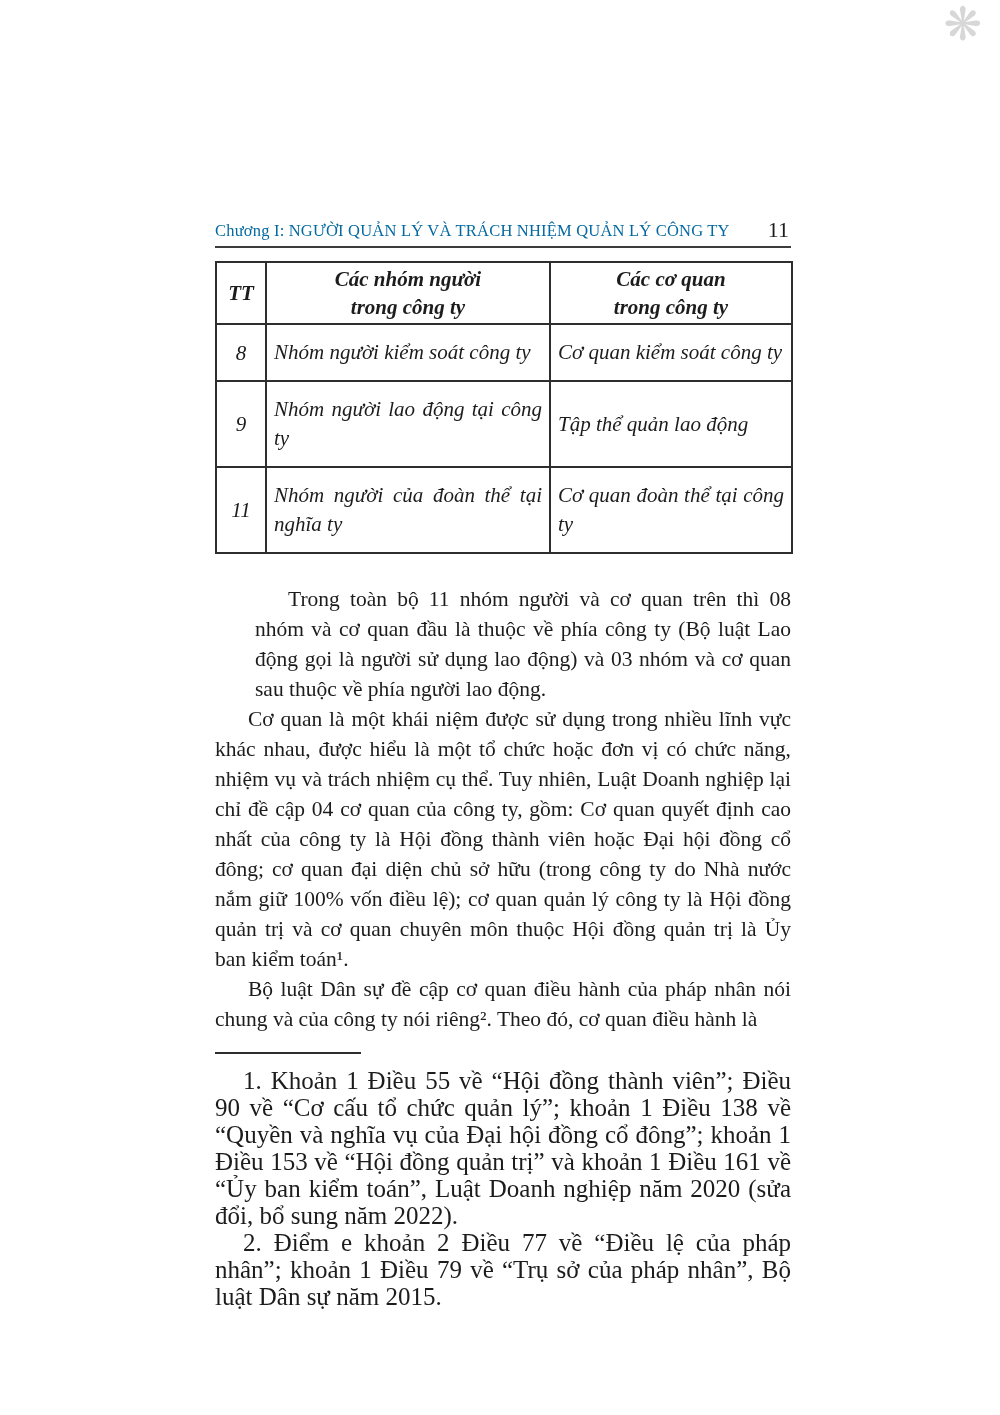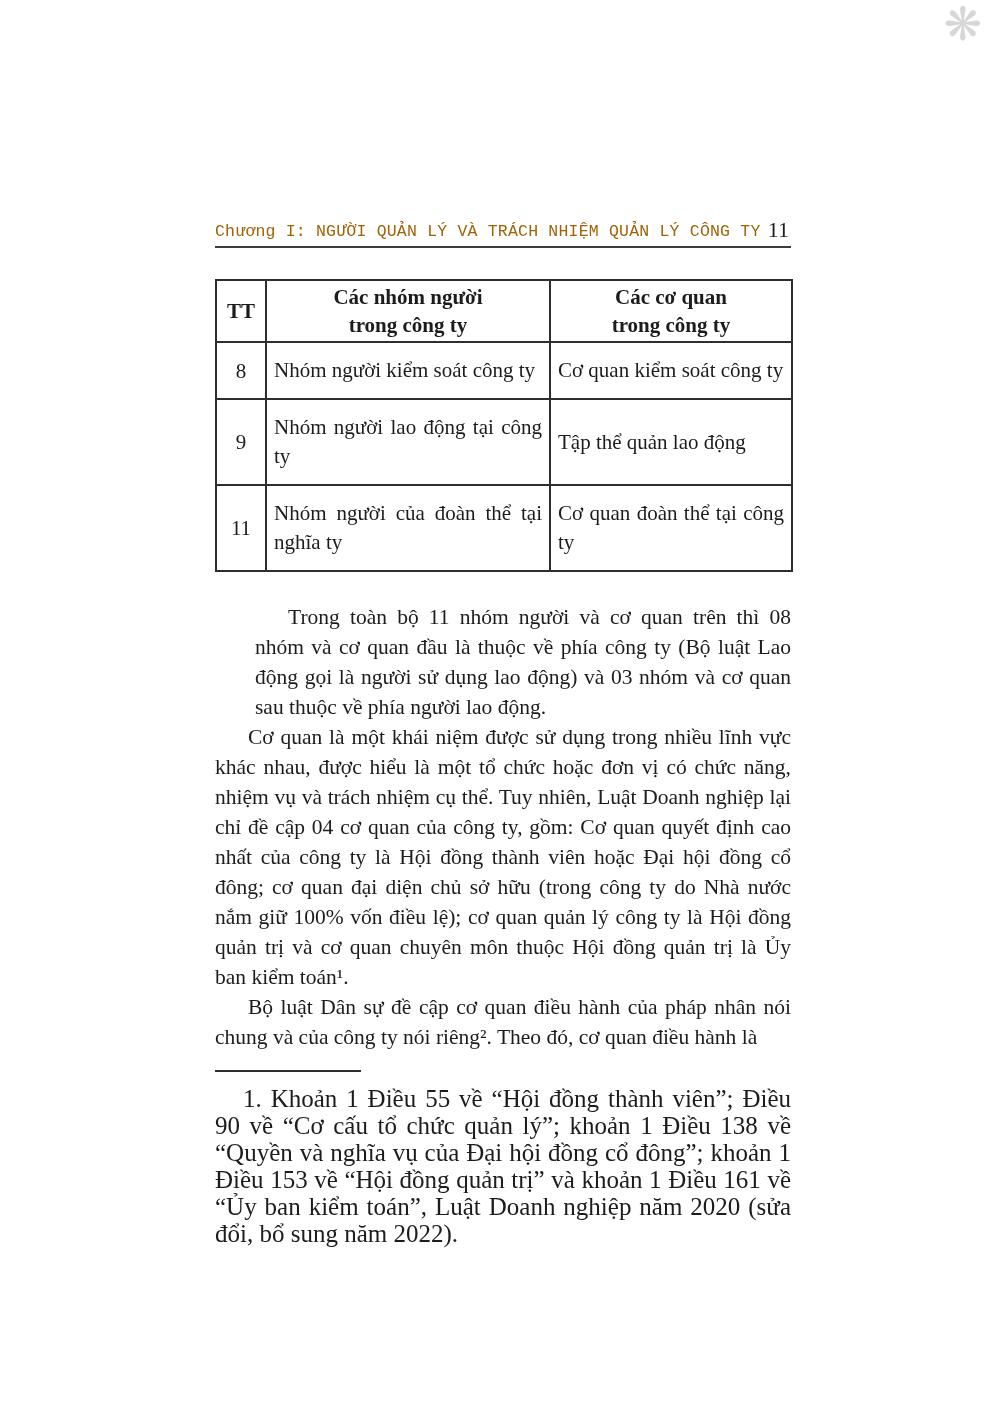--- a/index.html
+++ b/index.html
@@ -28,35 +28,36 @@
     width: 576px;
   }
   .running-header {
     display: flex;
     justify-content: space-between;
     align-items: flex-end;
     border-bottom: 2px solid #3c3c3c;
     padding-bottom: 5px;
   }
   .chapter-title {
-    font-family: Liberation Mono, monospace;
+    font-family: Liberation Serif, serif;
     font-size: 16.5px;
     letter-spacing: 0.2px;
-    color: #a16207;
+    color: #0369a1;
   }
   .page-number {
     font-size: 22px;
     line-height: 1;
     padding-right: 2px;
   }
   table.law-table {
     width: 100%;
     border-collapse: collapse;
-    margin-top: 31px;
+    margin-top: 13px;
     table-layout: fixed;
+    font-style: italic;
   }
   .law-table th, .law-table td {
     border: 2px solid #2e2e2e;
     font-size: 21px;
     vertical-align: middle;
   }
   .col-tt    { width: 50px; }
   .col-group { width: 284px; }
   .col-organ { width: 242px; }
   .law-table th {
@@ -148,16 +149,17 @@
     </table>
 
     <p class="body-para first">Trong toàn bộ 11 nhóm người và cơ quan trên thì 08 nhóm và cơ quan đầu là thuộc về phía công ty (Bộ luật Lao động gọi là người sử dụng lao động) và 03 nhóm và cơ quan sau thuộc về phía người lao động.</p>
     <p class="body-para">Cơ quan là một khái niệm được sử dụng trong nhiều lĩnh vực khác nhau, được hiểu là một tổ chức hoặc đơn vị có chức năng, nhiệm vụ và trách nhiệm cụ thể. Tuy nhiên, Luật Doanh nghiệp lại chỉ đề cập 04 cơ quan của công ty, gồm: Cơ quan quyết định cao nhất của công ty là Hội đồng thành viên hoặc Đại hội đồng cổ đông; cơ quan đại diện chủ sở hữu (trong công ty do Nhà nước nắm giữ 100% vốn điều lệ); cơ quan quản lý công ty là Hội đồng quản trị và cơ quan chuyên môn thuộc Hội đồng quản trị là Ủy ban kiểm toán¹.</p>
     <p class="body-para">Bộ luật Dân sự đề cập cơ quan điều hành của pháp nhân nói chung và của công ty nói riêng². Theo đó, cơ quan điều hành là</p>
 
     <div class="fn-sep"></div>
 
     <div class="footnotes">
       <p class="footnote">1. Khoản 1 Điều 55 về “Hội đồng thành viên”; Điều 90 về “Cơ cấu tổ chức quản lý”; khoản 1 Điều 138 về “Quyền và nghĩa vụ của Đại hội đồng cổ đông”; khoản 1 Điều 153 về “Hội đồng quản trị” và khoản 1 Điều 161 về “Ủy ban kiểm toán”, Luật Doanh nghiệp năm 2020 (sửa đổi, bổ sung năm 2022).</p>
+      <p class="footnote">2. Điểm e khoản 2 Điều 77 về “Điều lệ của pháp nhân”; khoản 1 Điều 79 về “Trụ sở của pháp nhân”, Bộ luật Dân sự năm 2015.</p>
     </div>
 
   </div>
 </div>
 
 </body></html>

